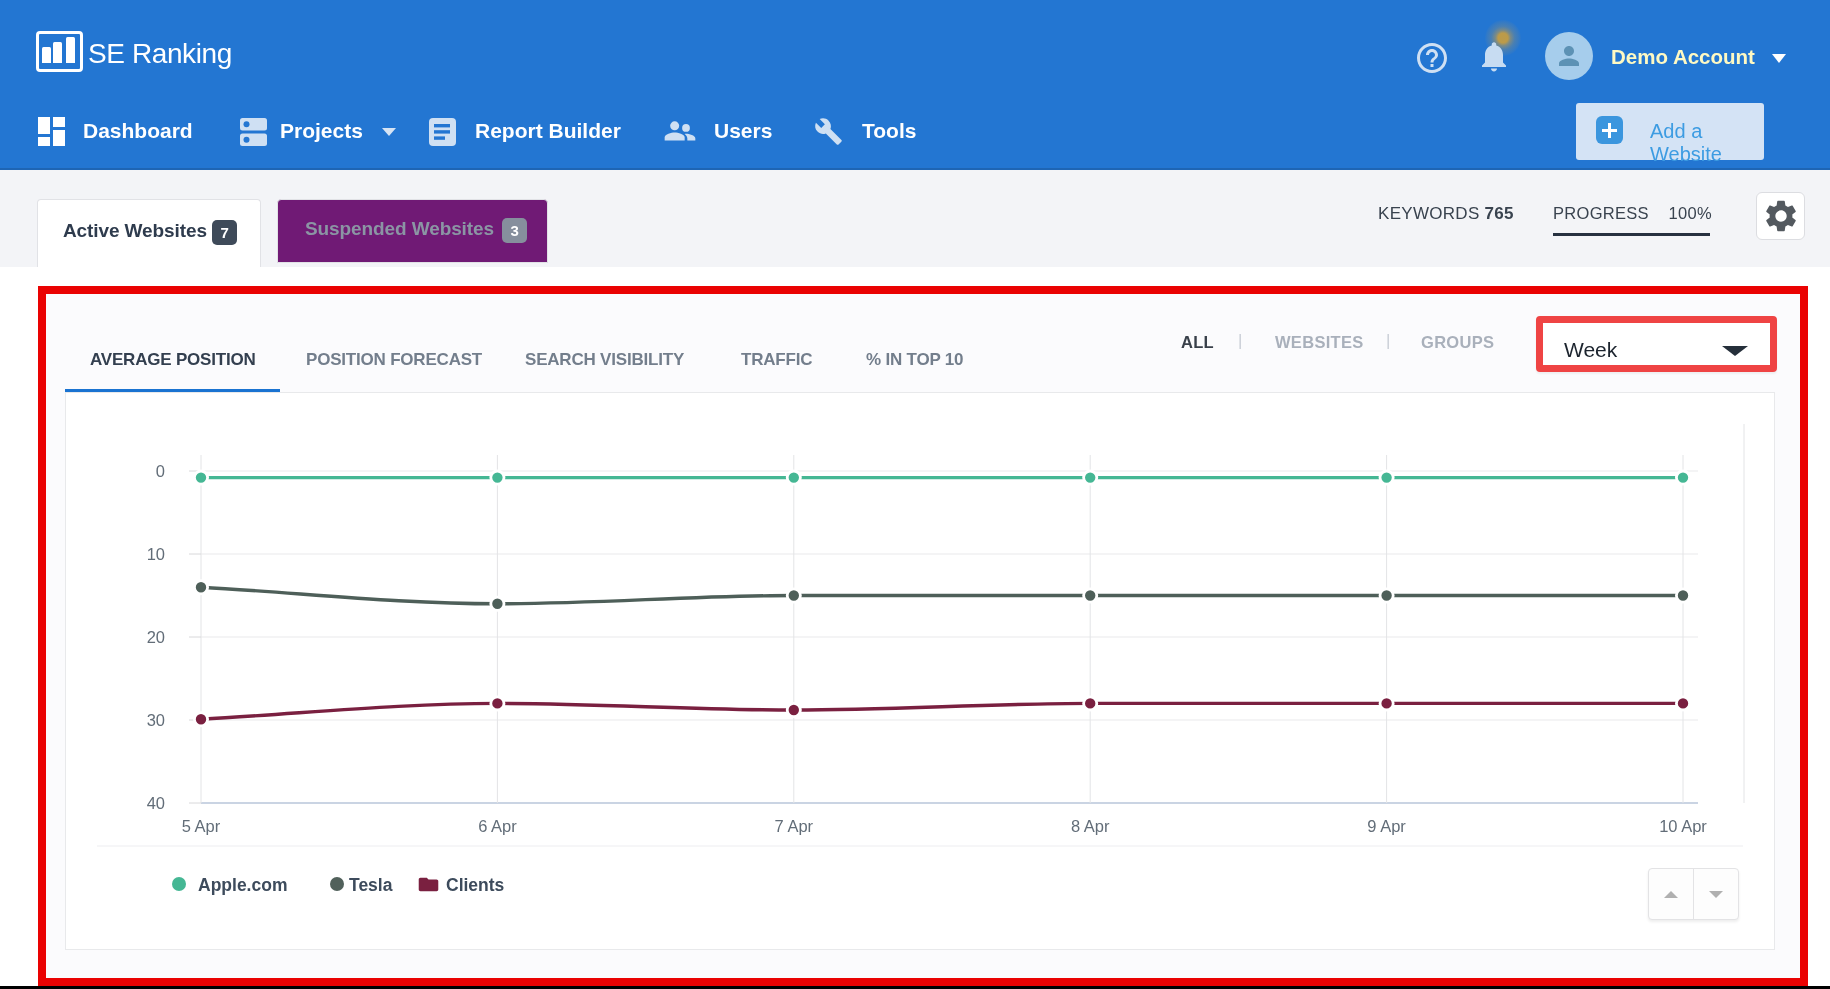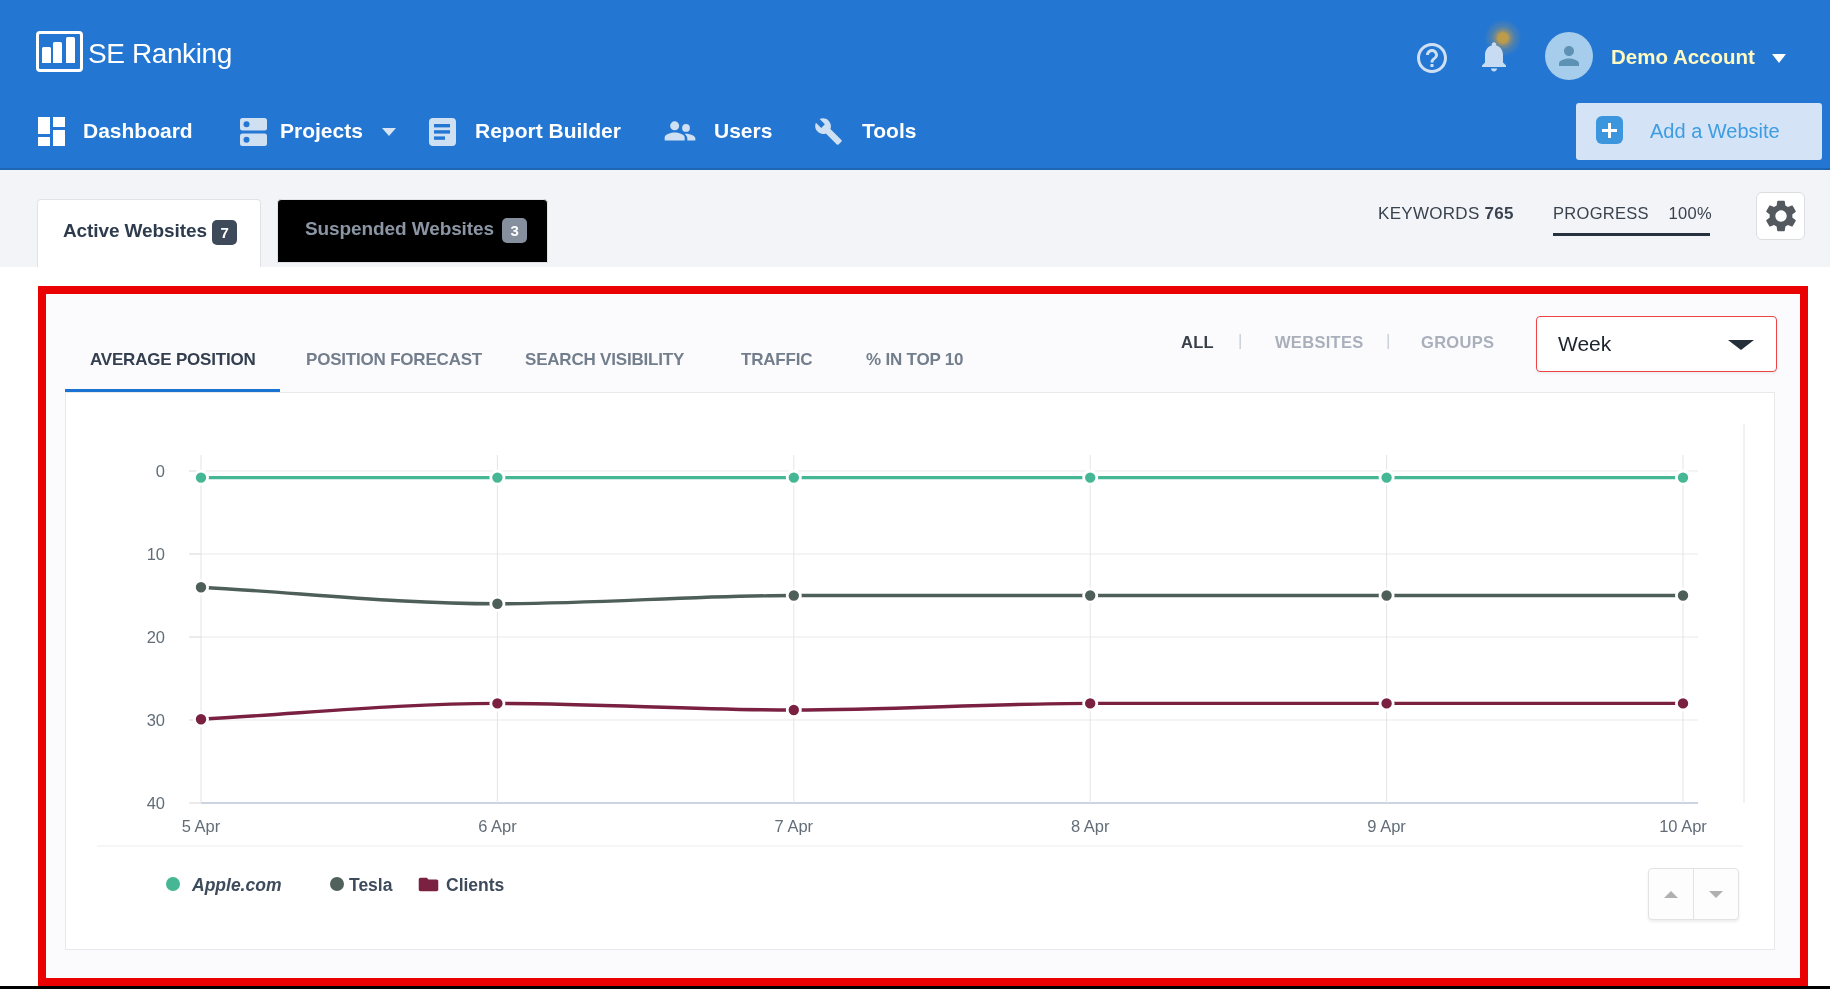--- a/index.html
+++ b/index.html
@@ -12,52 +12,52 @@
   #logo { position:absolute; left:36px; top:31px; width:47px; height:41px;
     border:3.5px solid #fff; border-radius:4px; }
   #logo .b { position:absolute; background:#fff; border-radius:1.5px 1.5px 0 0; }
   #logo-text { position:absolute; left:88px; top:38px; color:#fff; font-size:28px;
     font-weight:400; letter-spacing:-0.4px;}
   .navitem { position:absolute; top:117px; height:30px; color:#fff;
     font-size:21px; font-weight:bold; }
   .navtxt { position:absolute; top:2px; white-space:nowrap; }
   #demo { position:absolute; left:1611px; top:45px; color:#fef9c3; font-size:20.5px; font-weight:bold; }
   
-  #addw { position:absolute; left:1576px; top:103px; width:246px; height:57px;
+  #addw { position:absolute; left:1576px; top:103px; width:188px; height:57px;
     background:#d4e3f5; border-radius:3px; }
   #addw .plus { position:absolute; left:20px; top:13px; width:27px; height:28px;
     background:#3b96de; border-radius:6px; }
   #addw .plus:before { content:""; position:absolute; left:6px; top:12.5px; width:15px; height:3px; background:#fff; }
   #addw .plus:after { content:""; position:absolute; left:12px; top:6.5px; width:3px; height:15px; background:#fff; }
   #addw .t { position:absolute; left:74px; top:17px; color:#3d9ce2; font-size:20px; }
   
   #tabrow { position:absolute; left:0; top:170px; width:1830px; height:97px; background:#f3f4f7; }
   .wtab { position:absolute; top:28.5px; border:1px solid #e1e2e6; border-radius:4px 4px 0 0;
     font-size:19px; font-weight:bold; letter-spacing:-0.1px;padding-left:16px; }
   #tab1 { left:37px; width:224px; height:69px; background:#fff; border-bottom:none; color:#2e3b4d; }
-  #tab2 { left:277px; width:271px; height:64px; background:#000000; color:#8b95a4; }
+  #tab2 { left:277px; width:271px; height:64px; background:#701a75; color:#8b95a4; }
   .badge { display:inline-block; width:25px; height:25px; border-radius:5px; color:#fff;
     font-size:15px; font-weight:bold; text-align:center; line-height:25px; vertical-align:1px; }
   #kw { position:absolute; left:1378px; top:34px; font-size:17px; color:#39434f; letter-spacing:0.3px;}
   #prog { position:absolute; left:1553px; top:34px; font-size:16.5px; color:#39434f; letter-spacing:0.3px;}
   #prog-line { position:absolute; left:1553px; top:63px; width:157px; height:3px; background:#273140; }
   #gearbtn { position:absolute; left:1756px; top:22px; width:49px; height:48px;
     background:#fff; border:1px solid #dcdde1; border-radius:6px; }
   
   #white { position:absolute; left:0; top:267px; width:1830px; height:719px; background:#fff; }
   #card { position:absolute; left:38px; top:286px; width:1770px; height:700px;
     border:8px solid #ea0202; background:#fbfbfd; }
   .ctab { position:absolute; top:350px; font-size:17px; font-weight:bold; color:#737e8c;
     letter-spacing:-0.2px; white-space:nowrap; }
   #ctab1 { color:#333f4f; }
   #ctab-under { position:absolute; left:65px; top:389px; width:215px; height:5px; background:#1a73d1; }
   .seg { position:absolute; top:333px; font-size:16.5px; font-weight:bold; color:#a9b0bb; letter-spacing:0.3px;}
   .segsep { position:absolute; top:331px; font-size:17px; color:#c9ced6; font-weight:400;}
   #week { position:absolute; left:1536px; top:316px; width:241px; height:56px; background:#fff;
-    border:1px solid #ef4444; border-radius:4px; box-shadow:0 2px 2px rgba(0,0,0,0.05); }
+    border:7px solid #ef4444; border-radius:4px; box-shadow:0 2px 2px rgba(0,0,0,0.05); }
   #week .t { position:absolute; left:21px; top:15px; font-size:21px; color:#1c242e; }
   #week .c { position:absolute; right:22px; top:23px; width:0; height:0;
     border-left:13px solid transparent; border-right:13px solid transparent; border-top:10px solid #252f3a; }
   #panel { position:absolute; left:65px; top:392px; width:1710px; height:558px;
     background:#fff; border:1px solid #e8e9eb; }
   
   .leg { position:absolute; top:875px; font-size:17.5px; font-weight:bold; color:#3d4b5c; }
   .dot { display:inline-block; width:14px; height:14px; border-radius:50%; margin-right:5px; }
   
   #arrows { position:absolute; left:1648px; top:868px; width:91px; height:52px;
@@ -251,21 +251,21 @@
     <text x="136" y="440" text-anchor="middle">5 Apr</text>
     <text x="432.4" y="440" text-anchor="middle">6 Apr</text>
     <text x="728.8" y="440" text-anchor="middle">7 Apr</text>
     <text x="1025.2" y="440" text-anchor="middle">8 Apr</text>
     <text x="1321.6" y="440" text-anchor="middle">9 Apr</text>
     <text x="1618" y="440" text-anchor="middle">10 Apr</text>
   </g>
   <line x1="32" y1="454" x2="1678" y2="454" stroke="#ededf0" stroke-width="1"></line>
 </svg>
 
-<div class="leg" style="left:166px;font-style:italic;"><span class="dot" style="background:#45b794; margin-right:12px;"></span>Apple.com</div>
+<div class="leg" style="left:172px;"><span class="dot" style="background:#45b794; margin-right:12px;"></span>Apple.com</div>
 <div class="leg" style="left:330px;"><span class="dot" style="background:#51615b;"></span>Tesla</div>
 <div class="leg" style="left:418px;">
   <svg style="vertical-align:-2px; margin-right:7px;" width="21" height="17" viewBox="0 0 24 20">
     <path fill="#7a2040" d="M10 2H2.5C1.4 2 .5 2.9.5 4v12c0 1.1.9 2 2 2h19c1.1 0 2-.9 2-2V6c0-1.1-.9-2-2-2h-9.5l-2-2z"></path>
   </svg>Clients</div>
 
 <div id="arrows">
     <div class="mid"></div>
     <div class="up"></div>
     <div class="down"></div>

